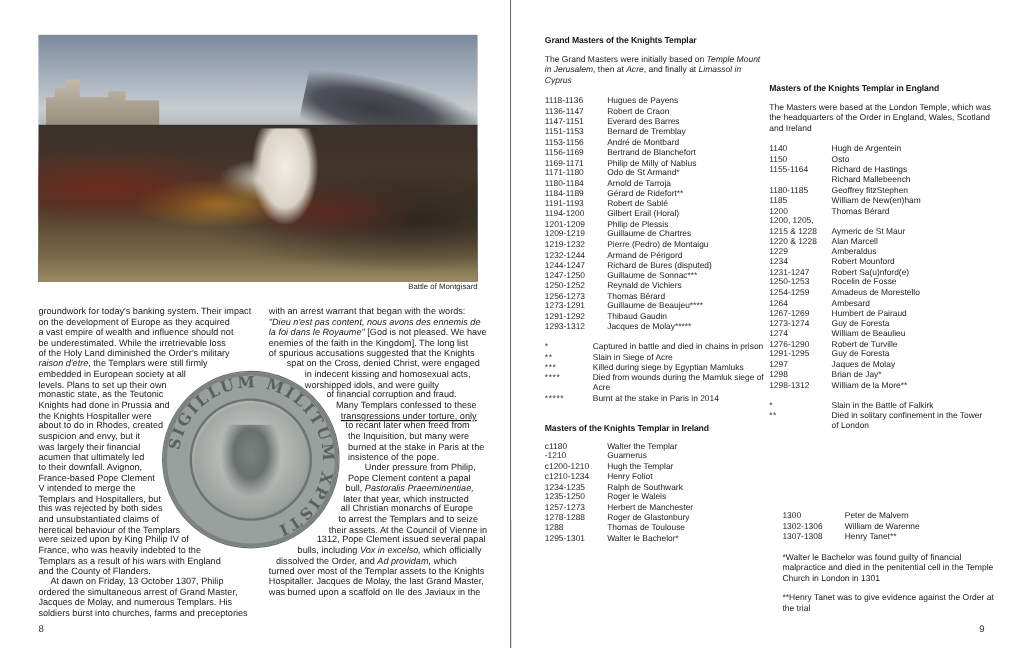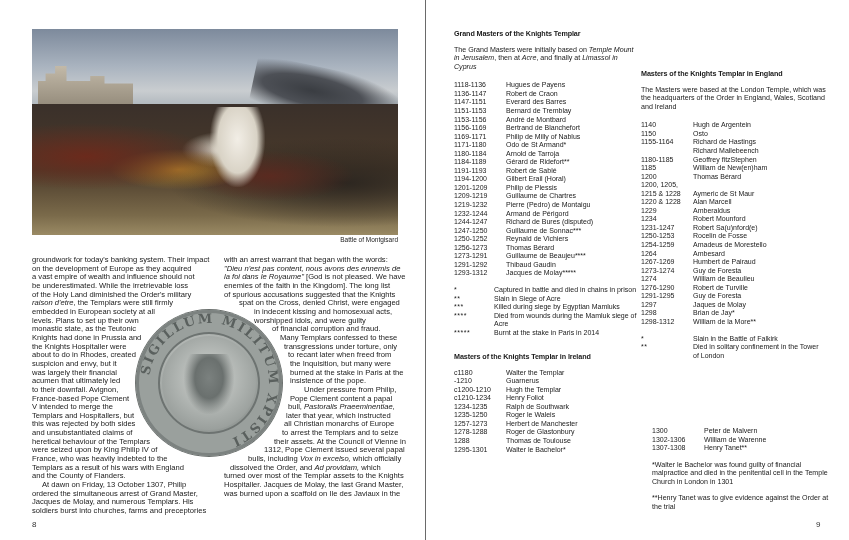--- a/index.html
+++ b/index.html
@@ -124,21 +124,21 @@
       <span class="line" style="padding-left: 0px;">with an arrest warrant that began with the words:</span>
       <span class="line" style="padding-left: 0px;"><em>"Dieu n'est pas content, nous avons des ennemis de</em></span>
       <span class="line" style="padding-left: 0px;"><em>la foi dans le Royaume"</em> [God is not pleased. We have</span>
       <span class="line" style="padding-left: 0px;">enemies of the faith in the Kingdom]. The long list</span>
       <span class="line" style="padding-left: 0px;">of spurious accusations suggested that the Knights</span>
       <span class="line" style="padding-left: 15px;">spat on the Cross, denied Christ, were engaged</span>
       <span class="line" style="padding-left: 30px;">in indecent kissing and homosexual acts,</span>
       <span class="line" style="padding-left: 30px;">worshipped idols, and were guilty</span>
       <span class="line" style="padding-left: 48px;">of financial corruption and fraud.</span>
       <span class="line" style="padding-left: 56px;">Many Templars confessed to these</span>
-      <span class="line" style="padding-left: 60px;">transgressions under torture, only</span>
+      <span class="line" style="padding-left: 60px; text-decoration: underline;">transgressions under torture, only</span>
       <span class="line" style="padding-left: 64px;">to recant later when freed from</span>
       <span class="line" style="padding-left: 66px;">the Inquisition, but many were</span>
       <span class="line" style="padding-left: 66px;">burned at the stake in Paris at the</span>
       <span class="line" style="padding-left: 66px;">insistence of the pope.</span>
       <span class="line" style="padding-left: 80px;">Under pressure from Philip,</span>
       <span class="line" style="padding-left: 66px;">Pope Clement content a papal</span>
       <span class="line" style="padding-left: 64px;">bull, <em>Pastoralis Praeeminentiae,</em></span>
       <span class="line" style="padding-left: 62px;">later that year, which instructed</span>
       <span class="line" style="padding-left: 60px;">all Christian monarchs of Europe</span>
       <span class="line" style="padding-left: 58px;">to arrest the Templars and to seize</span>

